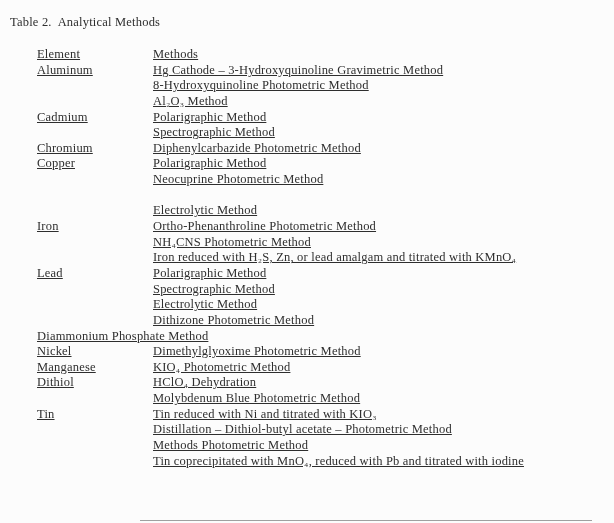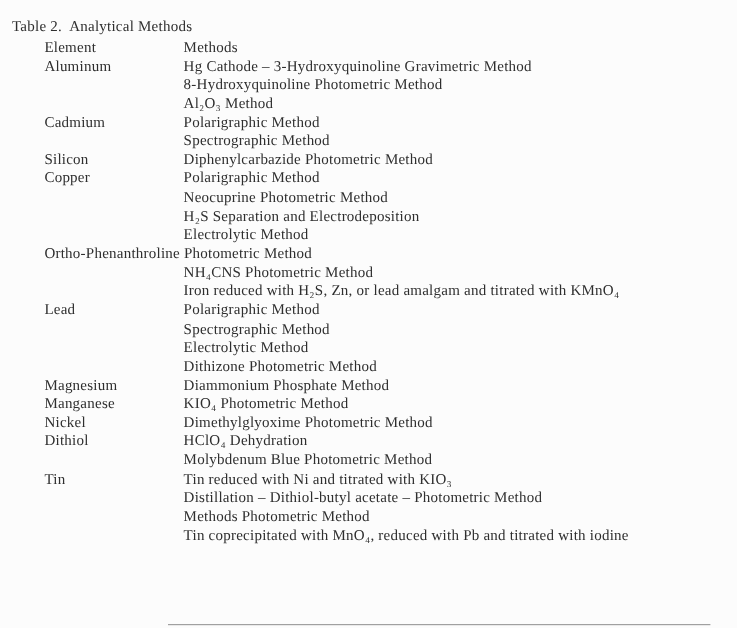--- a/index.html
+++ b/index.html
@@ -24,23 +24,24 @@
     top: 15px;
     left: 10px;
     width: 100%;
     text-align: left;
     font-size: 12.5px;
     letter-spacing: 0.2px;
     white-space: pre; 
   }
   .doc-table {
     position: absolute;
-    top: 32px;
+    top: 47px;
     left: 37px;
     right: 0;
+    text-decoration: underline;
   }
   .line {
     display: flex;
     height: 15.65px;
     line-height: 15.65px;
     font-size: 12.5px;
     letter-spacing: 0.2px;
     white-space: nowrap;
   }
   .cell-el {
@@ -84,40 +85,40 @@
       </div>
       <div class="line">
         <span class="cell-el">Cadmium</span>
         <span class="cell-me">Polarigraphic Method</span>
       </div>
       <div class="line">
         <span class="cell-el"></span>
         <span class="cell-me">Spectrographic Method</span>
       </div>
       <div class="line">
-        <span class="cell-el">Silicon</span>
+        <span class="cell-el">Chromium</span>
         <span class="cell-me">Diphenylcarbazide Photometric Method</span>
       </div>
       <div class="line">
         <span class="cell-el">Copper</span>
         <span class="cell-me">Polarigraphic Method</span>
       </div>
       <div class="line">
         <span class="cell-el"></span>
         <span class="cell-me">Neocuprine Photometric Method</span>
       </div>
       <div class="line">
         <span class="cell-el"></span>
-        <span class="cell-me">H₂S Separation and Electrodeposition</span>
       </div>
       <div class="line">
         <span class="cell-el"></span>
         <span class="cell-me">Electrolytic Method</span>
       </div>
       <div class="line">
+        <span class="cell-el">Iron</span>
         <span class="cell-me">Ortho-Phenanthroline Photometric Method</span>
       </div>
       <div class="line">
         <span class="cell-el"></span>
         <span class="cell-me">NH₄CNS Photometric Method</span>
       </div>
       <div class="line">
         <span class="cell-el"></span>
         <span class="cell-me">Iron reduced with H₂S, Zn, or lead amalgam and titrated with KMnO₄</span>
       </div>
@@ -131,30 +132,29 @@
       </div>
       <div class="line">
         <span class="cell-el"></span>
         <span class="cell-me">Electrolytic Method</span>
       </div>
       <div class="line">
         <span class="cell-el"></span>
         <span class="cell-me">Dithizone Photometric Method</span>
       </div>
       <div class="line">
-        <span class="cell-el">Magnesium</span>
         <span class="cell-me">Diammonium Phosphate Method</span>
+      </div>
+      <div class="line">
+        <span class="cell-el">Nickel</span>
+        <span class="cell-me">Dimethylglyoxime Photometric Method</span>
       </div>
       <div class="line">
         <span class="cell-el">Manganese</span>
         <span class="cell-me">KIO₄ Photometric Method</span>
-      </div>
-      <div class="line">
-        <span class="cell-el">Nickel</span>
-        <span class="cell-me">Dimethylglyoxime Photometric Method</span>
       </div>
       <div class="line">
         <span class="cell-el">Dithiol</span>
         <span class="cell-me">HClO₄ Dehydration</span>
       </div>
       <div class="line">
         <span class="cell-el"></span>
         <span class="cell-me">Molybdenum Blue Photometric Method</span>
       </div>
       <div class="line">

